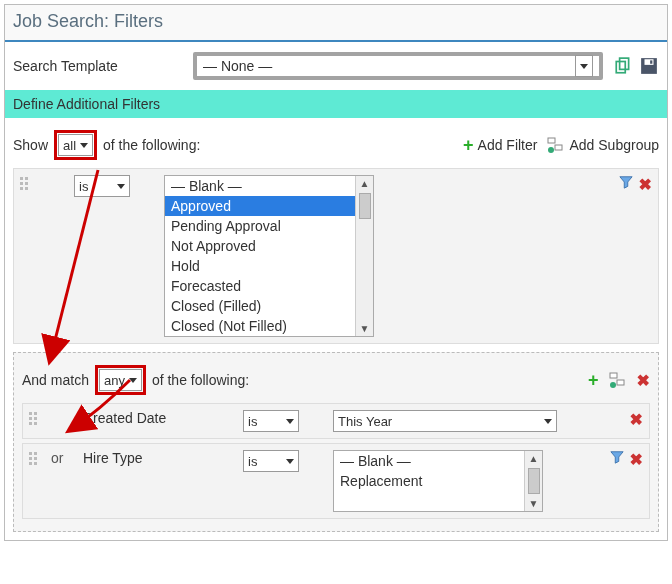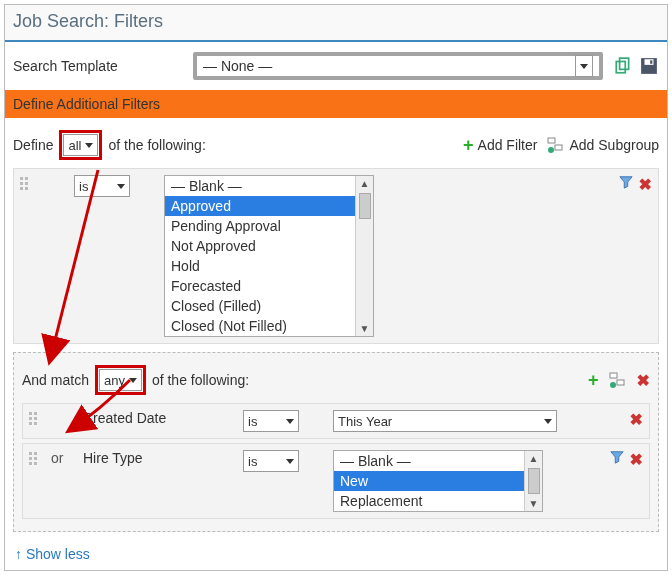--- a/index.html
+++ b/index.html
@@ -38,21 +38,21 @@
     display: flex;
     align-items: center;
     justify-content: space-between;
     padding: 0 6px;
     background: #fff;
   }
   .template-select .sel-text { }
   .template-icons { display: flex; gap: 6px; }
   .icon-btn { width: 20px; height: 20px; display:flex; align-items:center; justify-content:center; }
   .section-header {
-    background: #f97316;
+    background: #5eead4;
     padding: 6px 8px;
     font-size: 14px;
     color: #333;
   }
   .filters-body {
     padding: 8px;
   }
   .match-row {
     display: flex;
     align-items: center;
@@ -158,21 +158,21 @@
       </span>
     </div>
   </div>
 
   <div class="section-header">Define Additional Filters</div>
 
   <div class="filters-body">
 
     <div class="match-row">
       <div class="match-left">
-        <span>Define</span>
+        <span>Show</span>
         <span class="highlight-box">
           <span class="dd">
             <span>all</span>
             <span class="tri"></span>
           </span>
         </span>
         <span>of the following:</span>
       </div>
       <div class="action-links">
         <span class="action-link">
@@ -301,21 +301,20 @@
           <div class="op-cell">
             <span class="dd">
               <span>is</span>
               <span class="tri"></span>
             </span>
           </div>
           <div class="value-cell">
             <div class="listbox">
               <div class="items" id="ht-items">
                   <div class="item">— Blank —</div>
-                  <div class="item selected">New</div>
                   <div class="item">Replacement</div>
                 </div>
               <div class="scrollbar">
                 <span class="sb-arrow">▲</span>
                 <span class="sb-thumb"></span>
                 <span style="flex:1"></span>
                 <span class="sb-arrow">▼</span>
               </div>
             </div>
           </div>
@@ -325,21 +324,20 @@
               </svg>
             <span class="del-x">✖</span>
           </div>
         </div>
 
       </div>
     </div>
 
   </div>
 
-  <span class="show-less">Show less</span>
 
 </div>
 
 <svg class="arrow-canvas">
   <defs>
     <marker id="ah" markerWidth="10" markerHeight="10" refX="8" refY="5" orient="auto">
       <path d="M0,0 L10,5 L0,10 z" fill="#cc0000"></path>
     </marker>
   </defs>
   <path d="M 98 170 Q 70 280 50 360" stroke="#cc0000" stroke-width="3" fill="none" marker-end="url(#ah)"></path>

